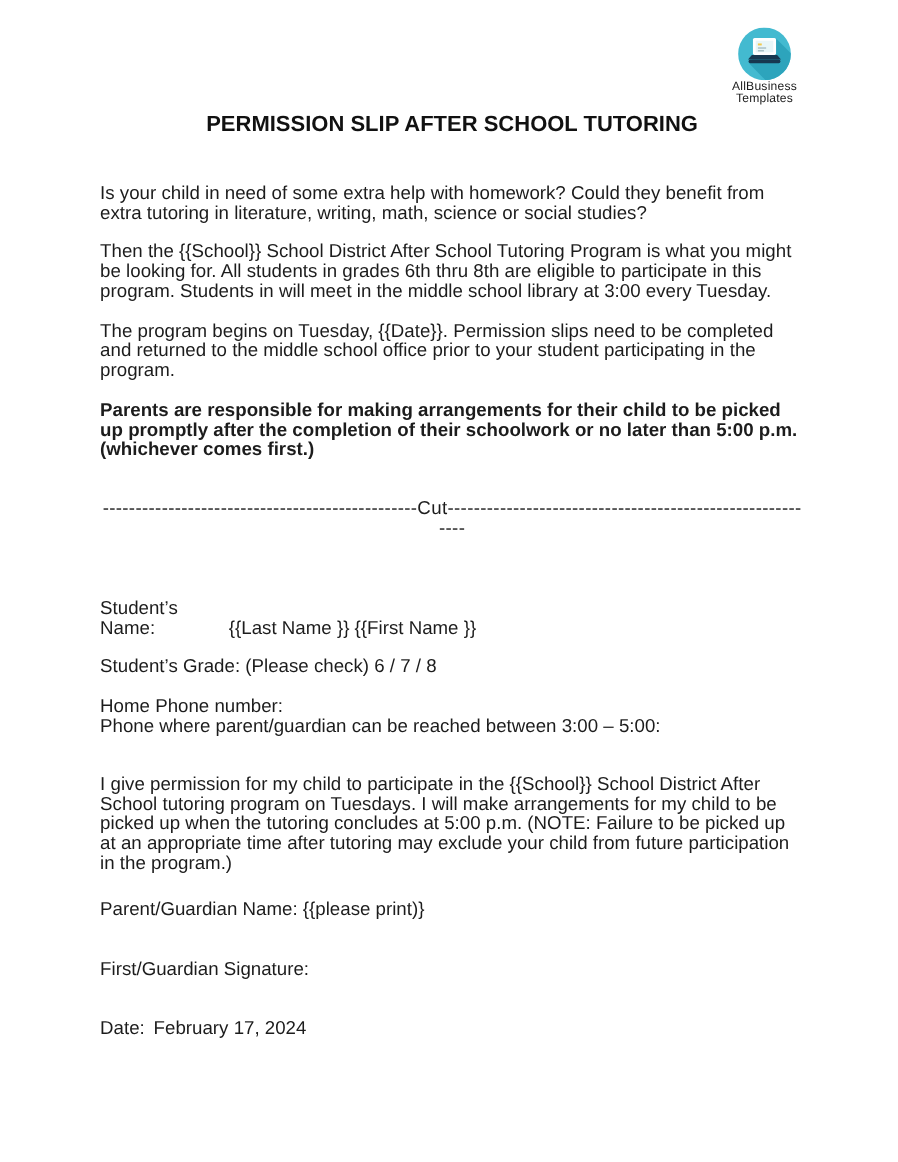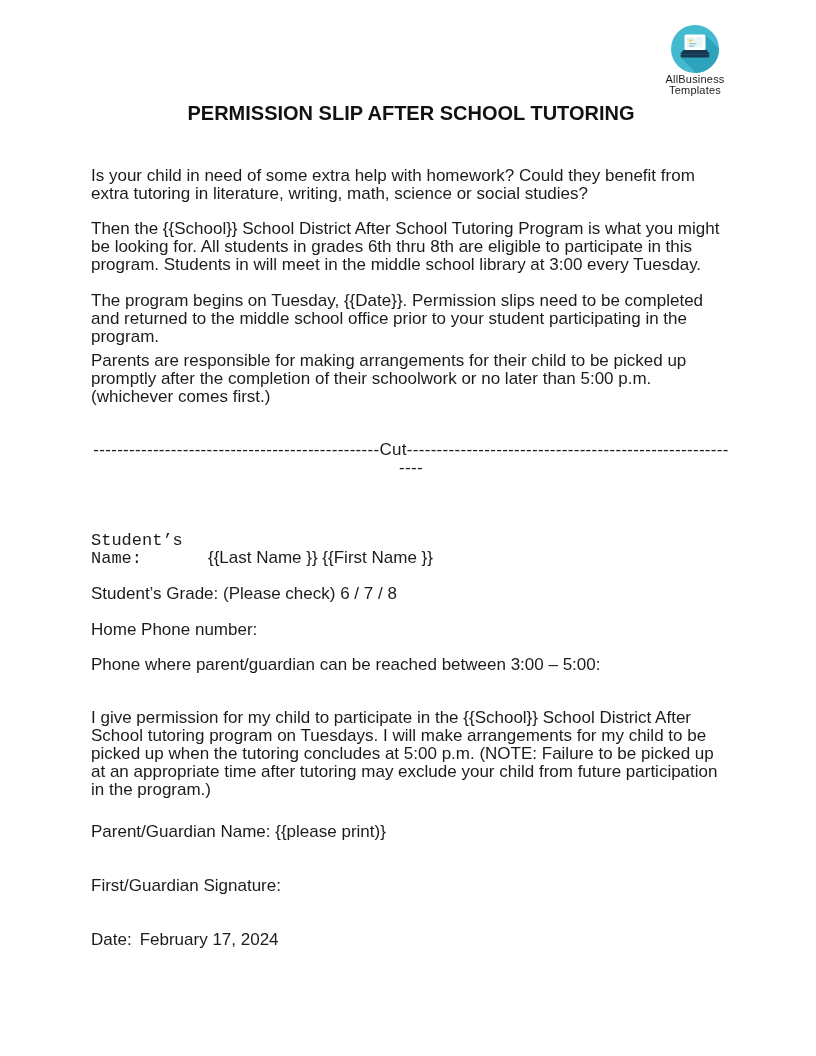--- a/index.html
+++ b/index.html
@@ -49,32 +49,32 @@
     color: #111111;
   }
   p {
     margin: 0;
     font-size: 17px;
     line-height: 18px;
   }
   .p-intro      { margin-top: 42px; }
   .p-program    { margin-top: 17px; }
   .p-start      { margin-top: 18px; }
-  .p-pickup     { margin-top: 6px; }
+  .p-pickup     { margin-top: 18px; font-weight: bold; }
   .block        { display: block; }
   .cut          { margin-top: 35px; text-align: center; letter-spacing: 0.3px; }
   .row-name     { margin-top: 55px; }
   .row-grade    { margin-top: 17px; }
   .row-home     { margin-top: 18px; }
-  .row-reach    { margin-top: 17px; }
+  .row-reach    { }
   .p-permission { margin-top: 35px; }
   .row-parent   { margin-top: 24px; }
   .row-sign     { margin-top: 36px; }
   .row-date     { margin-top: 36px; }
-  .lbl          { display: inline-block; width: 117px; font-family: Liberation Mono, monospace; }
+  .lbl          { display: inline-block; width: 117px; }
   .date-val     { margin-left: 8px; }
 </style>
 </head>
 <body>
 
 <div class="page">
 
   <div class="logo">
     <svg width="48" height="48" viewBox="0 0 48 48">
       <defs>

